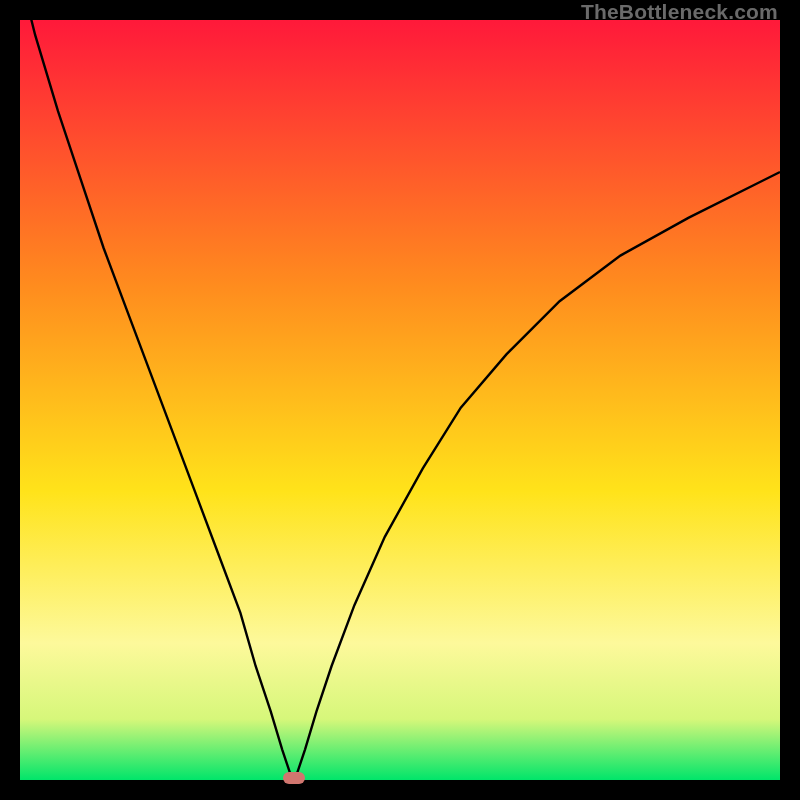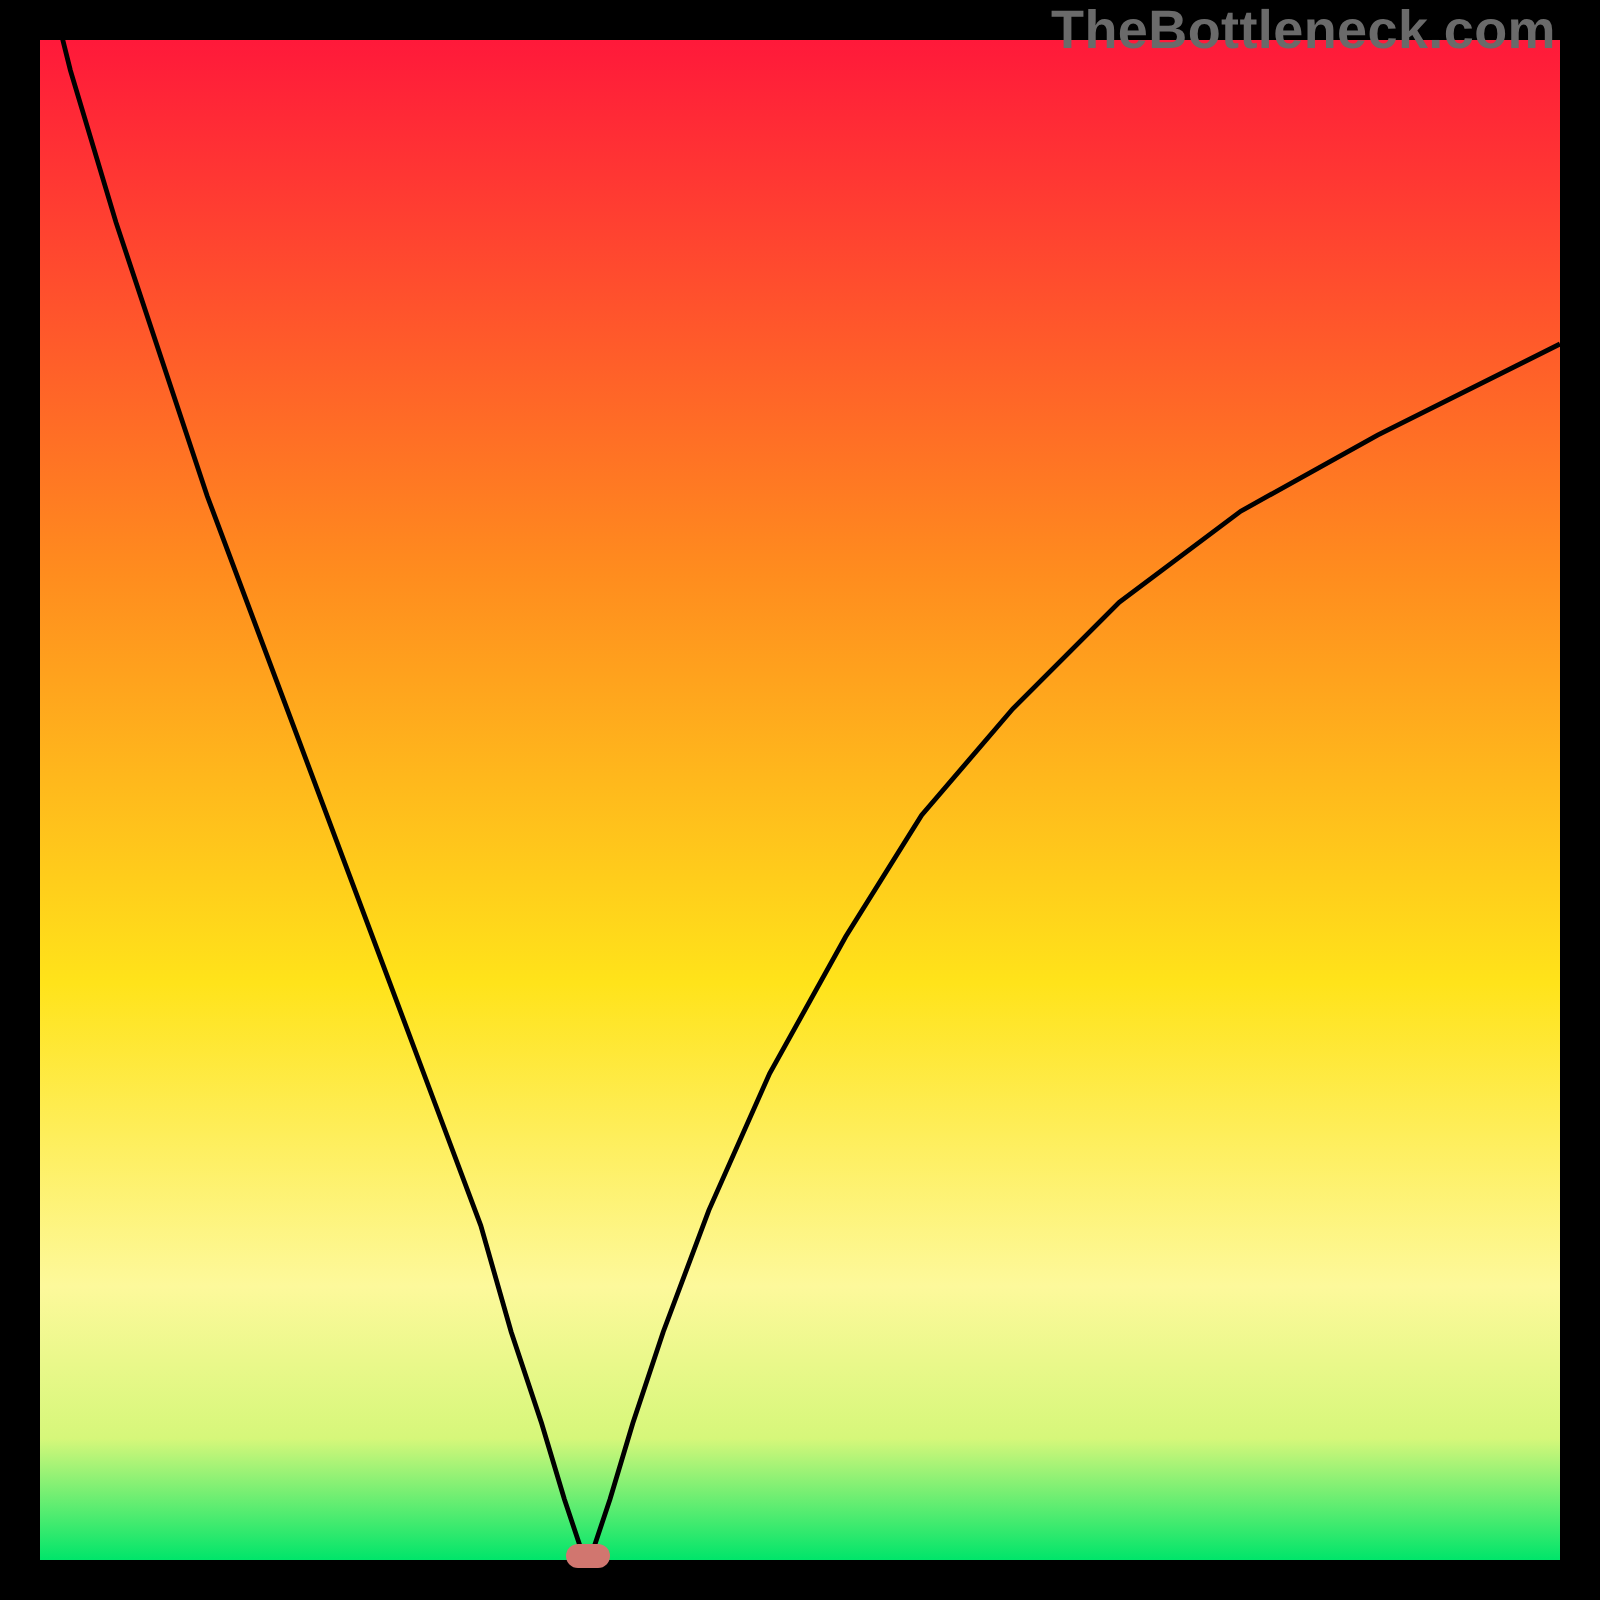--- a/index.html
+++ b/index.html
@@ -23,21 +23,21 @@
     left: 0;
     top: 0;
     width: 760px;
     height: 760px;
   }
   .watermark {
     position: absolute;
     top: 0px;
     right: 22px;
     font-family: Arial, Helvetica, sans-serif;
-    font-size: 27px;
+    font-size: 21px;
     font-weight: 600;
     color: #6a6a6a;
     letter-spacing: 0.2px;
   }
   .marker {
     position: absolute;
     width: 22px;
     height: 12px;
     border-radius: 6px;
   }

